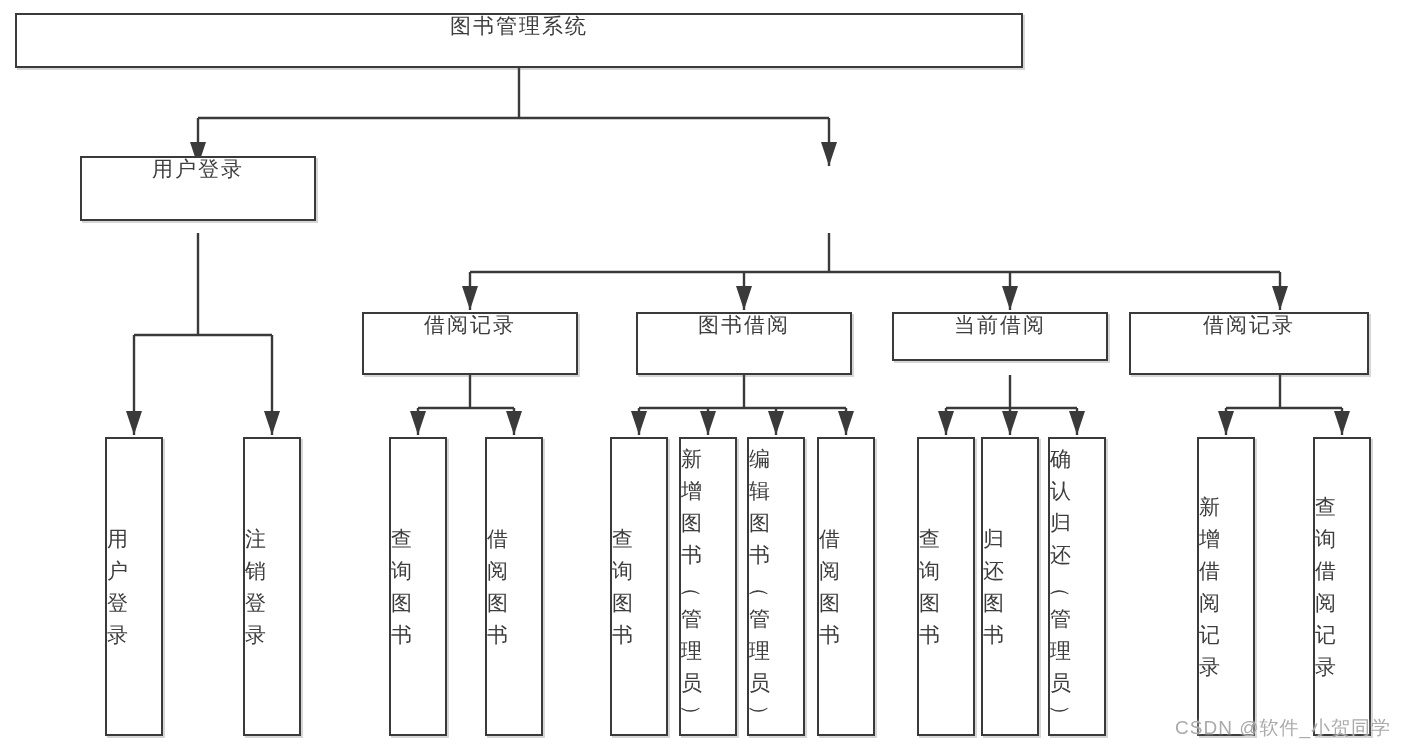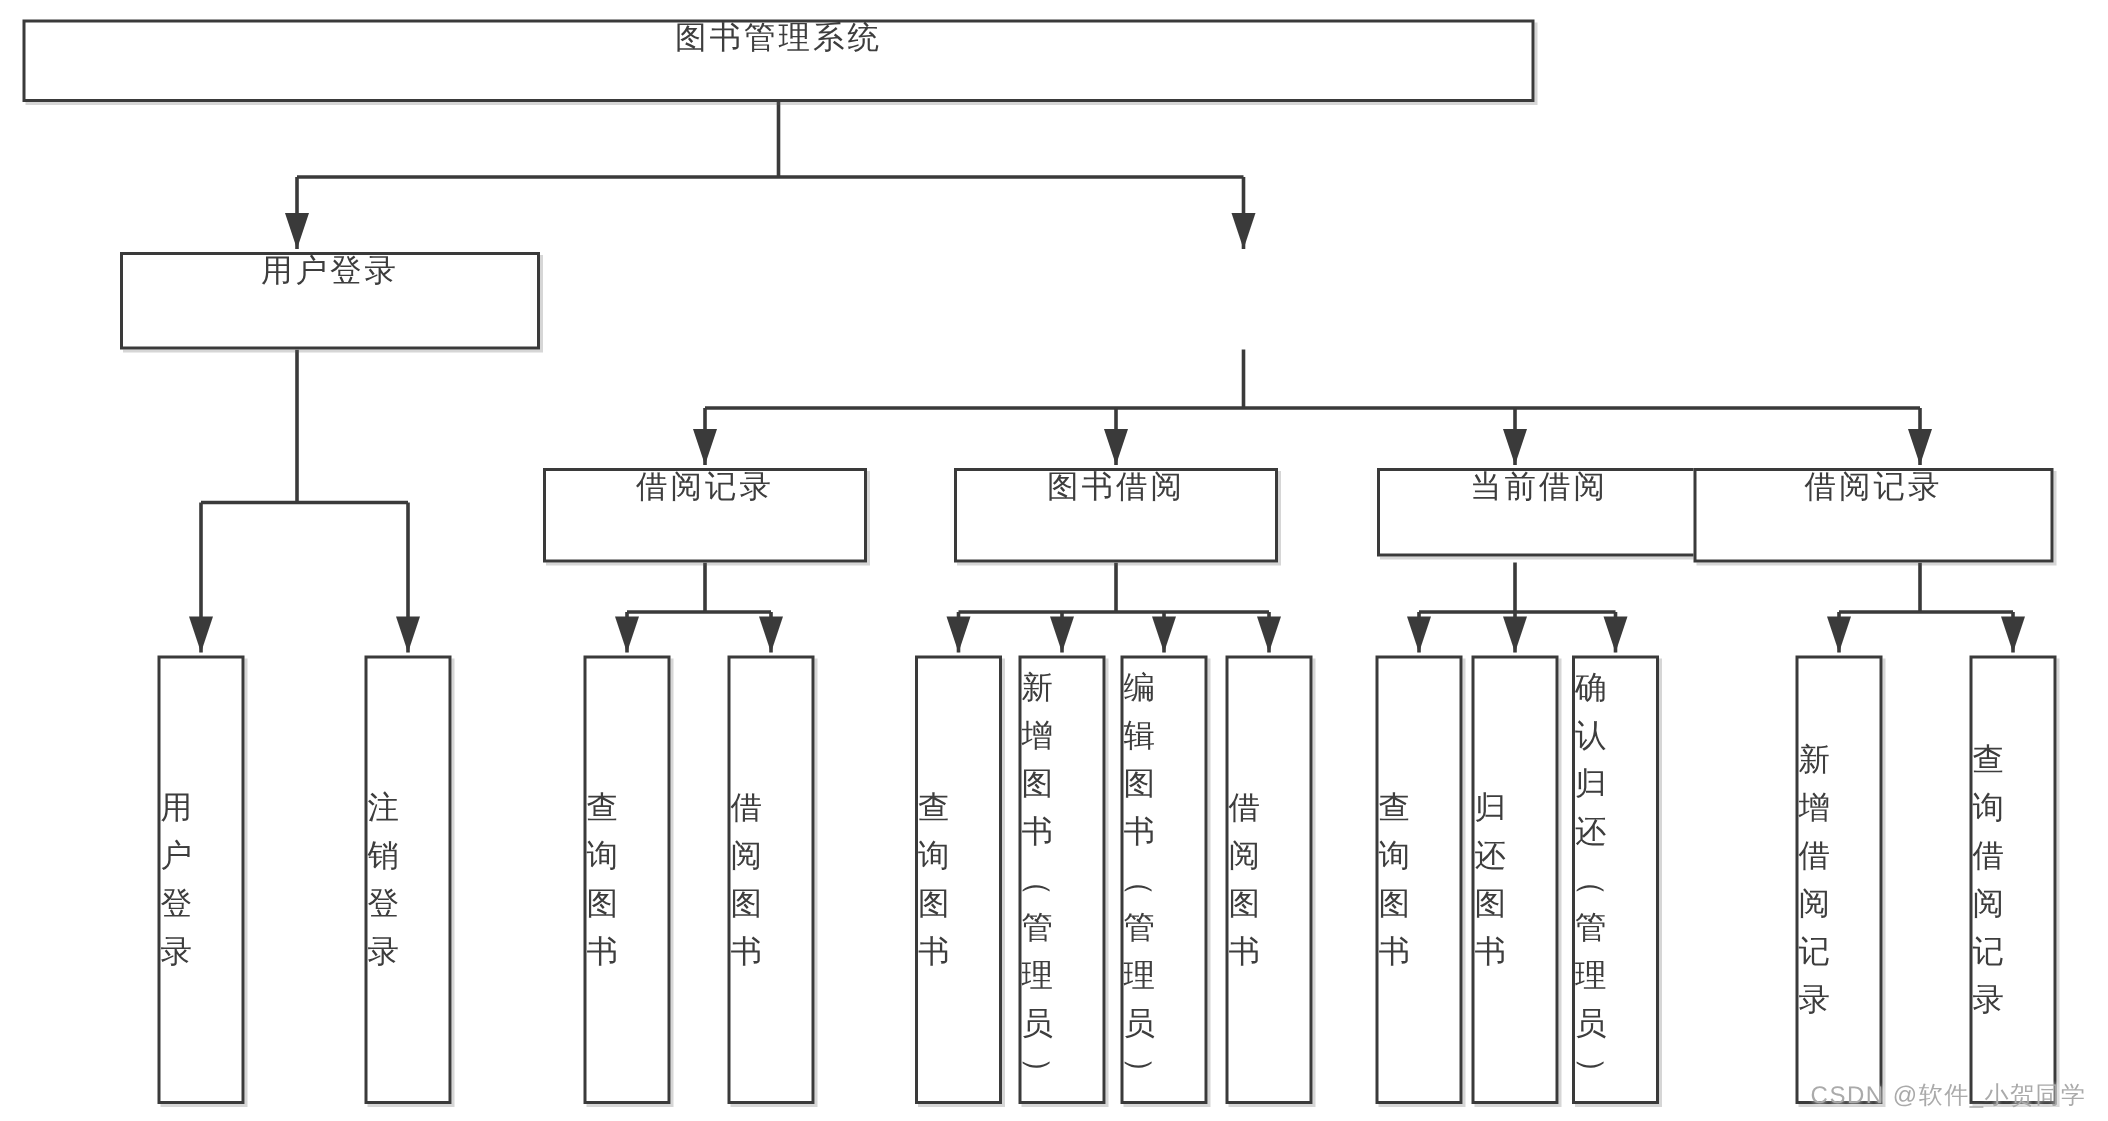--- a/index.html
+++ b/index.html
@@ -35,21 +35,21 @@
     width: 100%;
     text-align: center;
     font-size: 21px;
     color: #3d3d3d;
   }
   .vchar.rot { transform: rotate(90deg); }
   .watermark {
     position: absolute;
     right: 14px;
     bottom: 6px;
-    font-size: 16px;
+    font-size: 19px;
     color: #aaaaaa;
     letter-spacing: 1px;
     text-shadow: 0 0 3px #ffffff;
     white-space: nowrap;
   }
 </style>
 </head>
 <body>
 
 <div class="canvas">
@@ -101,31 +101,31 @@
       <path d="M1226,408 H1342"></path>
       <path d="M1226,408 V435" marker-end="url(#arw)"></path>
       <path d="M1342,408 V435" marker-end="url(#arw)"></path>
     </g>
   </svg>
 
   <div class="box h" style="left:15px; top:13px; width:1008px; height:55px">
     <span>图书管理系统</span>
   </div>
 
-  <div class="box h" style="left:80px; top:168px; width:280px; height:65px">
+  <div class="box h" style="left:80px; top:156px; width:236px; height:65px">
     <span>用户登录</span>
   </div>
 
   <div class="box h" style="left:362px; top:312px; width:216px; height:63px">
     <span>借阅记录</span>
   </div>
   <div class="box h" style="left:636px; top:312px; width:216px; height:63px">
     <span>图书借阅</span>
   </div>
-  <div class="box h" style="left:918px; top:312px; width:216px; height:59px">
+  <div class="box h" style="left:892px; top:312px; width:216px; height:49px">
     <span>当前借阅</span>
   </div>
   <div class="box h" style="left:1129px; top:312px; width:240px; height:63px">
     <span>借阅记录</span>
   </div>
 
   <div class="box v" style="left:105px; top:437px; width:58px; height:299px">
     <div class="vtext">
         <div class="vchar">用</div>
         <div class="vchar">户</div>

